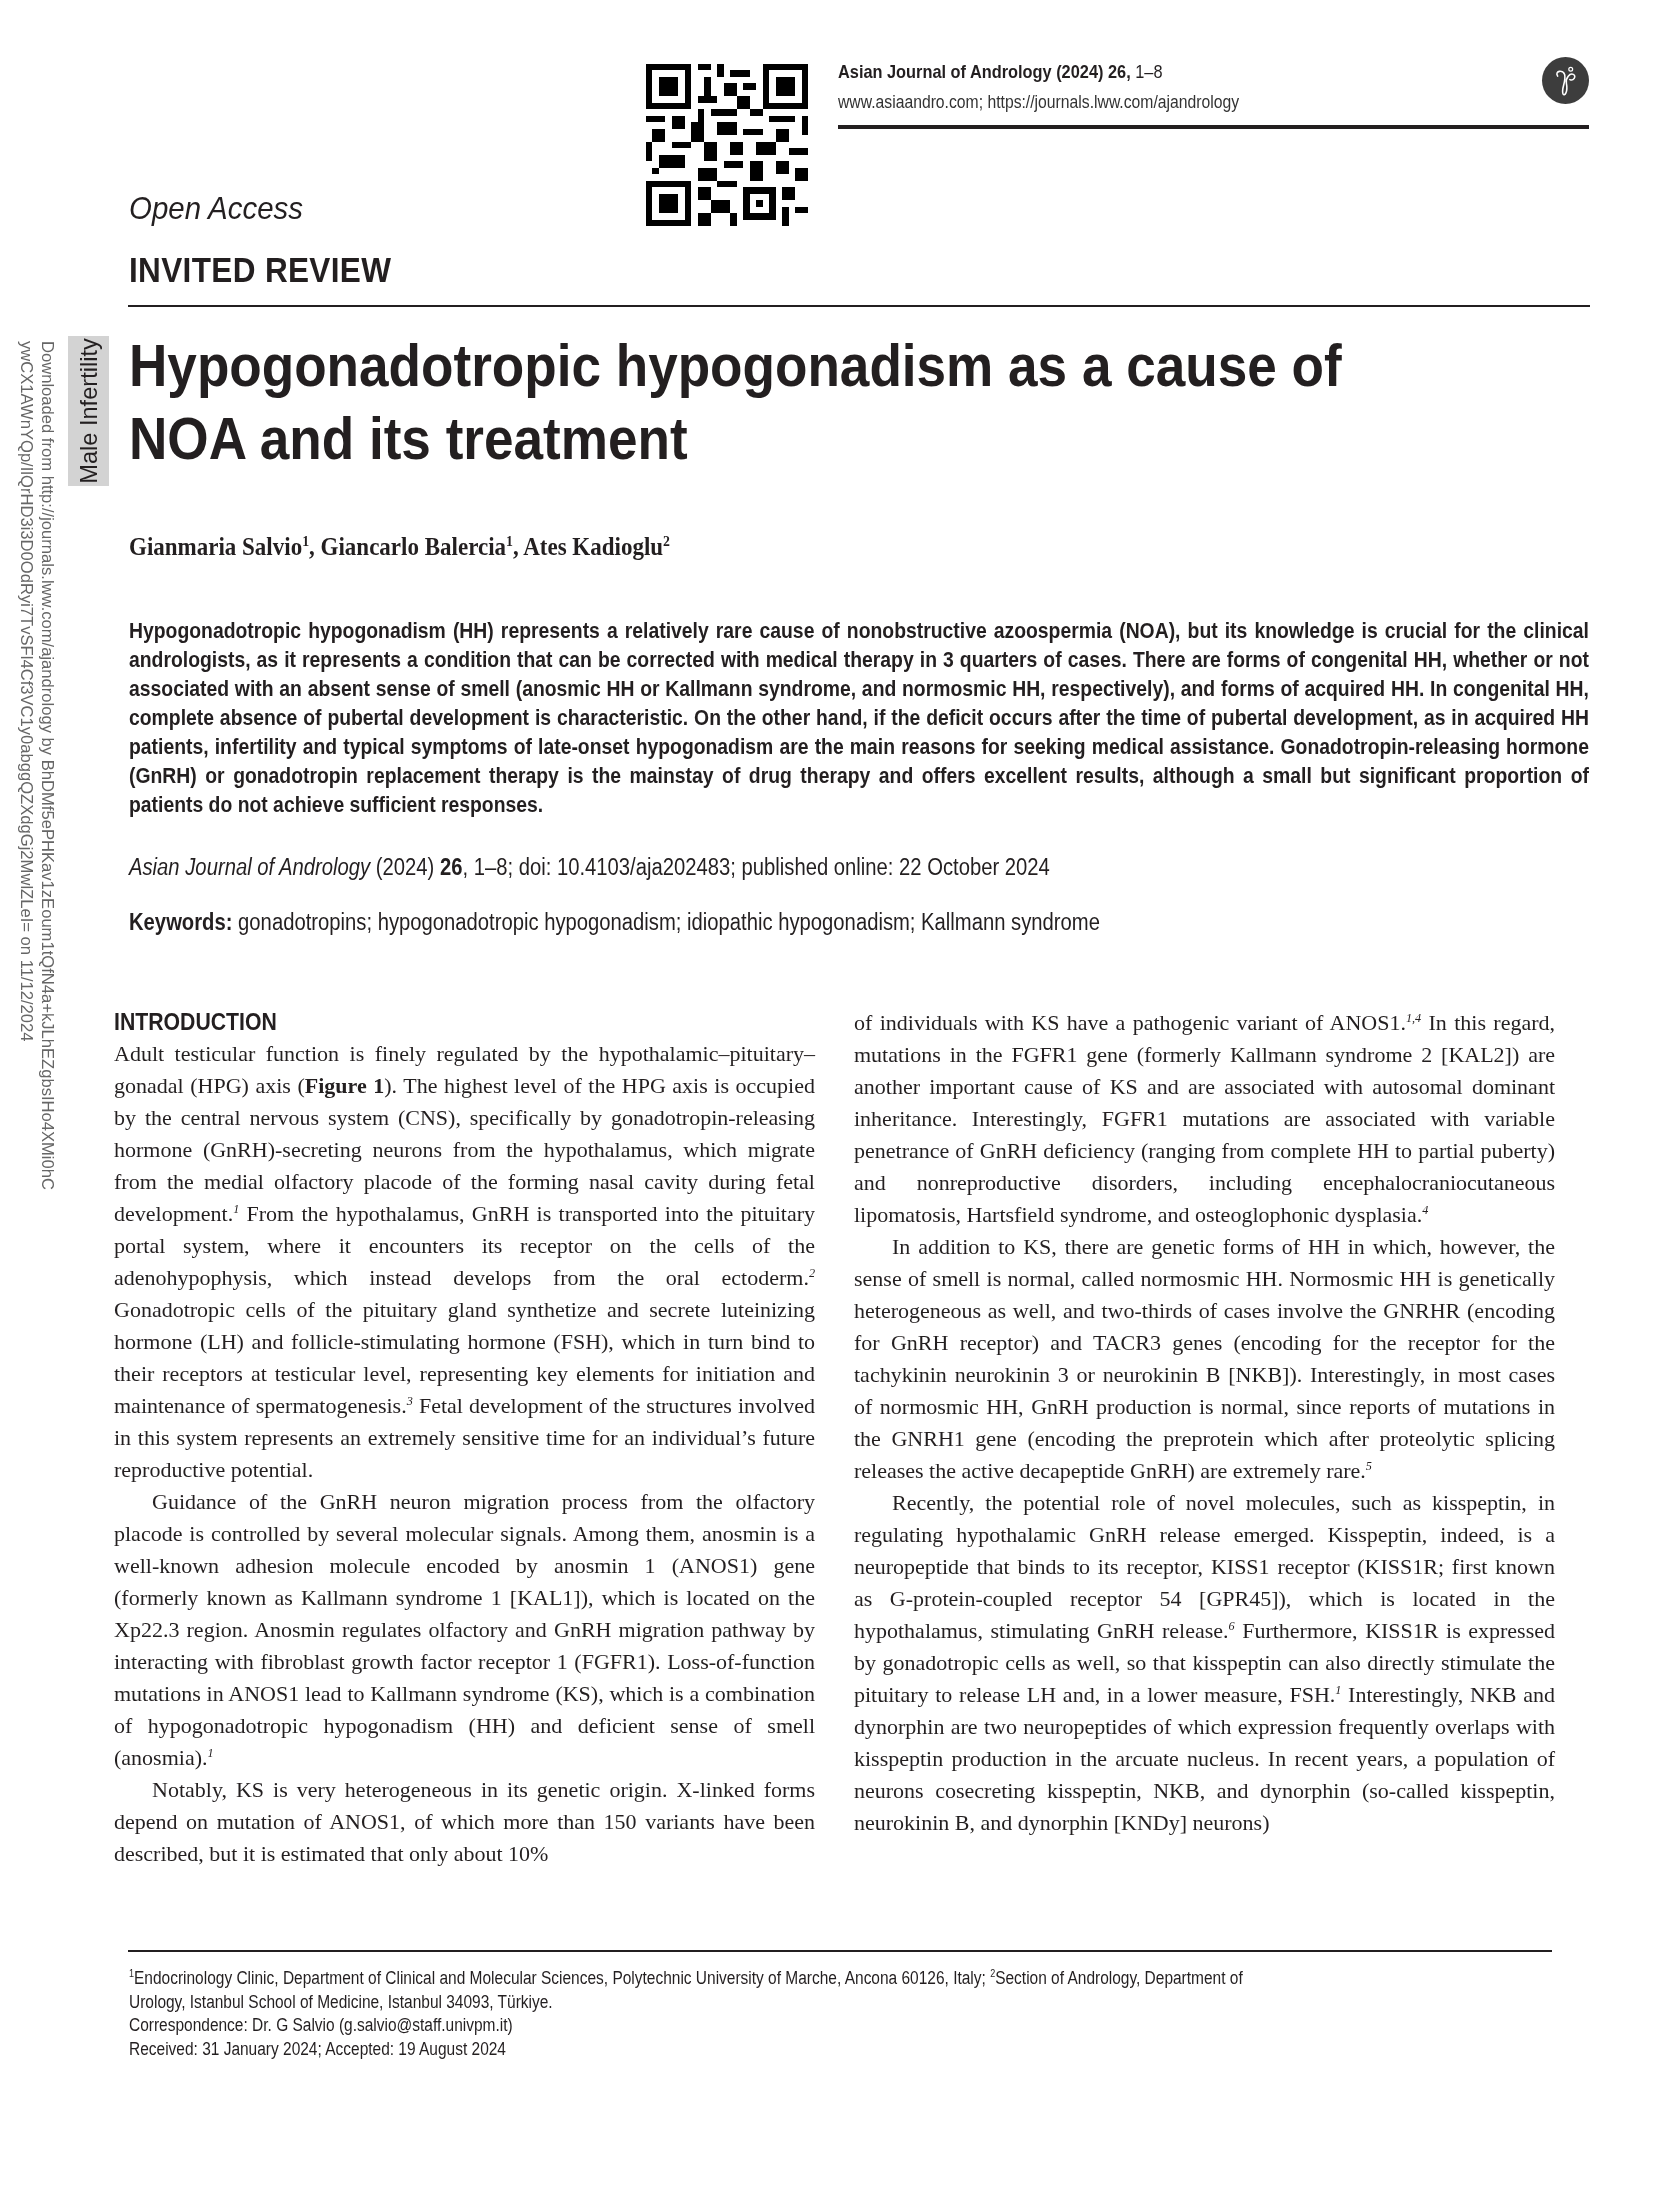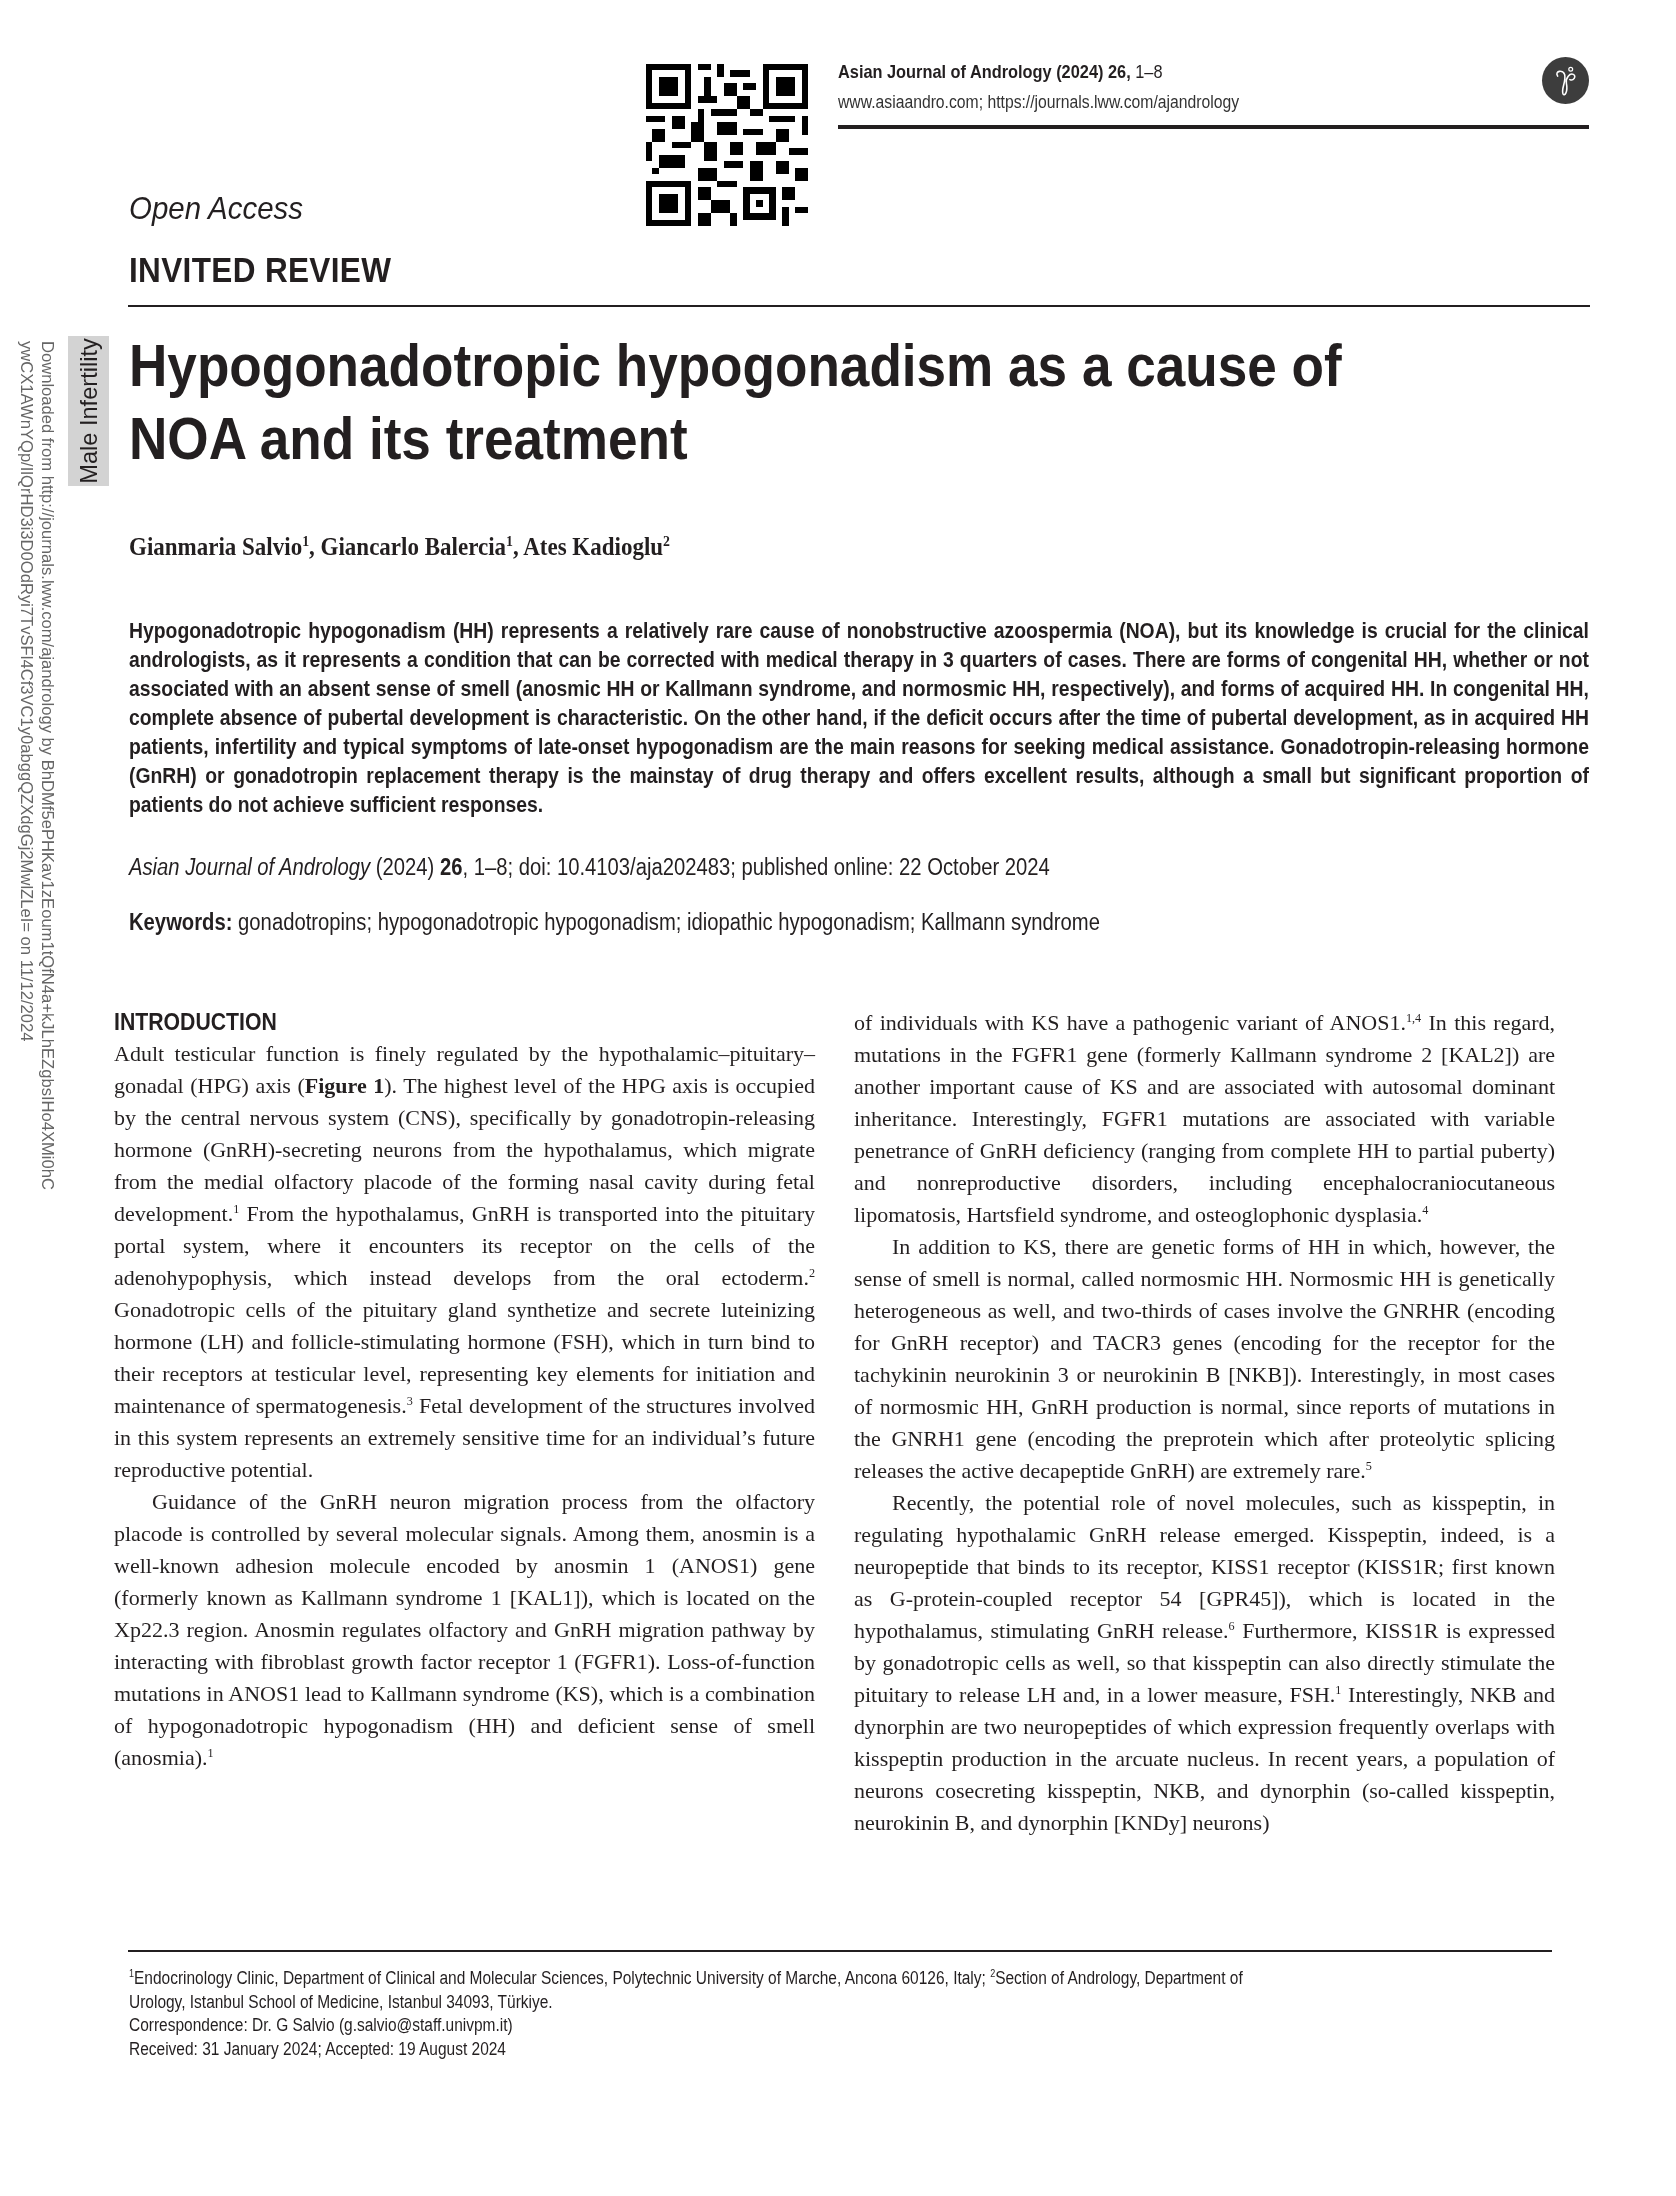--- a/index.html
+++ b/index.html
@@ -40,21 +40,21 @@
   #keywords { left:129px; top:909px; font-size:23px; white-space:nowrap; transform:scaleX(0.88); transform-origin:left top; }
   #keywords .kl { font-weight:bold; }
 
   
   .col { top:1007px; width:701px; font-size:22px; line-height:32px; text-align:justify; }
   #col-left { left:114px; }
   #col-right { left:854px; }
   .col p { margin:0; }
   .col p.indent { text-indent:38px; }
   .col h2 { margin:0; font-size:23.6px; line-height:31px; font-weight:bold; font-family:"Liberation Sans", "DejaVu Sans", sans-serif; transform:scaleX(0.9); transform-origin:left top; white-space:nowrap; }
-  .col sup { font-size:12.2px; line-height:0; }
+  .col sup { font-size:12.2px; line-height:0;font-style:italic; }
   .col .it { }
   .col .b { font-weight:bold; }
 
   
   #foot-rule { left:128px; top:1950px; width:1424px; height:1.7px; background:#231f20; }
   #footnotes { left:129px; top:1962px; width:1659px; font-size:18px; line-height:23.6px; transform:scaleX(0.86); transform-origin:left top; color:#231f20; }
   #footnotes div { white-space:nowrap; }
   #footnotes sup { font-size:10.5px; }
 </style>
 </head>
@@ -164,20 +164,21 @@
 
 <div id="keywords" class="abs sans">
   <span class="kl">Keywords:</span>
   <span>gonadotropins; hypogonadotropic hypogonadism; idiopathic hypogonadism; Kallmann syndrome</span>
 </div>
 
 <div id="col-left" class="abs col serif">
   <h2>INTRODUCTION</h2>
   <p><span>Adult testicular function is finely regulated by the hypothalamic–pituitary–gonadal (HPG) axis (</span><span class="b">Figure 1</span><span>). The highest level of the HPG axis is occupied by the central nervous system (CNS), specifically by gonadotropin-releasing hormone (GnRH)-secreting neurons from the hypothalamus, which migrate from the medial olfactory placode of the forming nasal cavity during fetal development.</span><sup>1</sup><span> From the hypothalamus, GnRH is transported into the pituitary portal system, where it encounters its receptor on the cells of the adenohypophysis, which instead develops from the oral ectoderm.</span><sup>2</sup><span> Gonadotropic cells of the pituitary gland synthetize and secrete luteinizing hormone (LH) and follicle-stimulating hormone (FSH), which in turn bind to their receptors at testicular level, representing key elements for initiation and maintenance of spermatogenesis.</span><sup>3</sup><span> Fetal development of the structures involved in this system represents an extremely sensitive time for an individual’s future reproductive potential.</span></p>
   <p class="indent"><span>Guidance of the GnRH neuron migration process from the olfactory placode is controlled by several molecular signals. Among them, anosmin is a well-known adhesion molecule encoded by anosmin 1 (</span><span class="it">ANOS1</span><span>) gene (formerly known as Kallmann syndrome 1 [</span><span class="it">KAL1</span><span>]), which is located on the Xp22.3 region. Anosmin regulates olfactory and GnRH migration pathway by interacting with fibroblast growth factor receptor 1 (FGFR1). Loss-of-function mutations in </span><span class="it">ANOS1</span><span> lead to Kallmann syndrome (KS), which is a combination of hypogonadotropic hypogonadism (HH) and deficient sense of smell (anosmia).</span><sup>1</sup></p>
+  <p class="indent"><span>Notably, KS is very heterogeneous in its genetic origin. X-linked forms depend on mutation of </span><span class="it">ANOS1</span><span>, of which more than 150 variants have been described, but it is estimated that only about 10%</span></p>
 </div>
 
 <div id="col-right" class="abs col serif">
   <p><span>of individuals with KS have a pathogenic variant of </span><span class="it">ANOS1</span><span>.</span><sup>1,4</sup><span> In this regard, mutations in the </span><span class="it">FGFR1</span><span> gene (formerly Kallmann syndrome 2 [</span><span class="it">KAL2</span><span>]) are another important cause of KS and are associated with autosomal dominant inheritance. Interestingly, </span><span class="it">FGFR1</span><span> mutations are associated with variable penetrance of GnRH deficiency (ranging from complete HH to partial puberty) and nonreproductive disorders, including encephalocraniocutaneous lipomatosis, Hartsfield syndrome, and osteoglophonic dysplasia.</span><sup>4</sup></p>
   <p class="indent"><span>In addition to KS, there are genetic forms of HH in which, however, the sense of smell is normal, called normosmic HH. Normosmic HH is genetically heterogeneous as well, and two-thirds of cases involve the </span><span class="it">GNRHR</span><span> (encoding for GnRH receptor) and </span><span class="it">TACR3</span><span> genes (encoding for the receptor for the tachykinin neurokinin 3 or neurokinin B [NKB]). Interestingly, in most cases of normosmic HH, GnRH production is normal, since reports of mutations in the </span><span class="it">GNRH1</span><span> gene (encoding the preprotein which after proteolytic splicing releases the active decapeptide GnRH) are extremely rare.</span><sup>5</sup></p>
   <p class="indent"><span>Recently, the potential role of novel molecules, such as kisspeptin, in regulating hypothalamic GnRH release emerged. Kisspeptin, indeed, is a neuropeptide that binds to its receptor, KISS1 receptor (KISS1R; first known as G-protein-coupled receptor 54 [GPR45]), which is located in the hypothalamus, stimulating GnRH release.</span><sup>6</sup><span> Furthermore, KISS1R is expressed by gonadotropic cells as well, so that kisspeptin can also directly stimulate the pituitary to release LH and, in a lower measure, FSH.</span><sup>1</sup><span> Interestingly, NKB and dynorphin are two neuropeptides of which expression frequently overlaps with kisspeptin production in the arcuate nucleus. In recent years, a population of neurons cosecreting kisspeptin, NKB, and dynorphin (so-called kisspeptin, neurokinin B, and dynorphin [KNDy] neurons)</span></p>
 </div>
 
 <div id="foot-rule" class="abs"></div>
 <div id="footnotes" class="abs sans">

